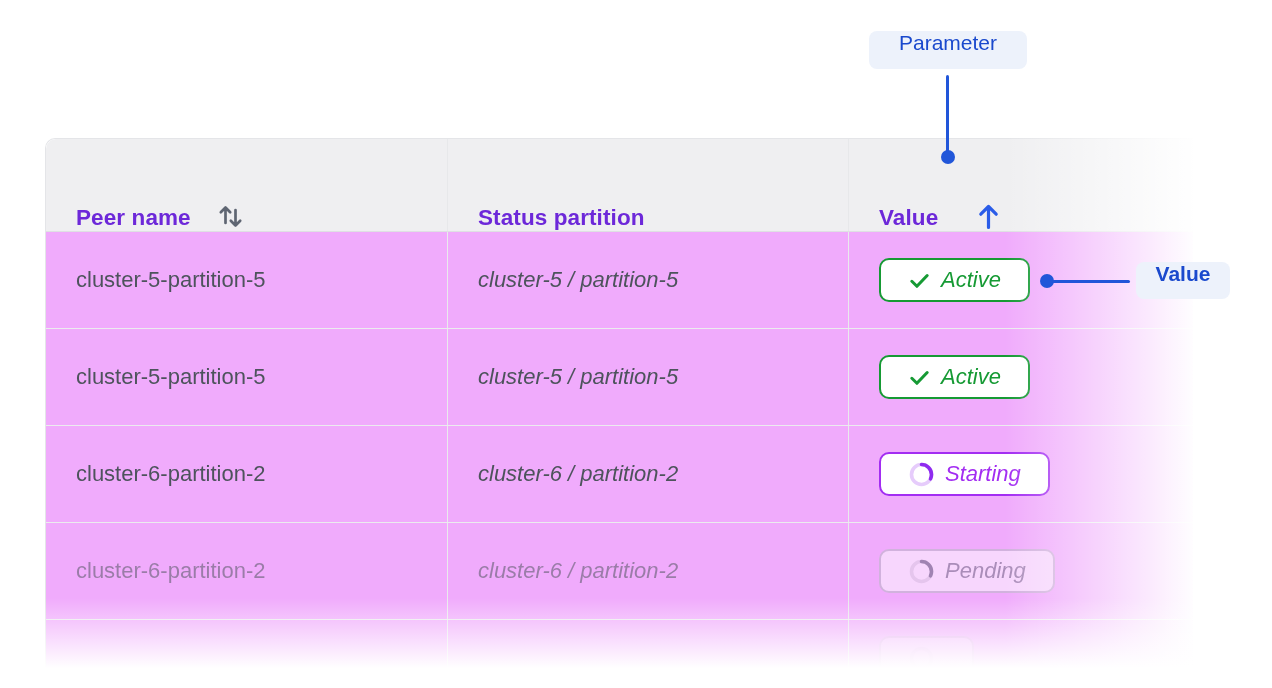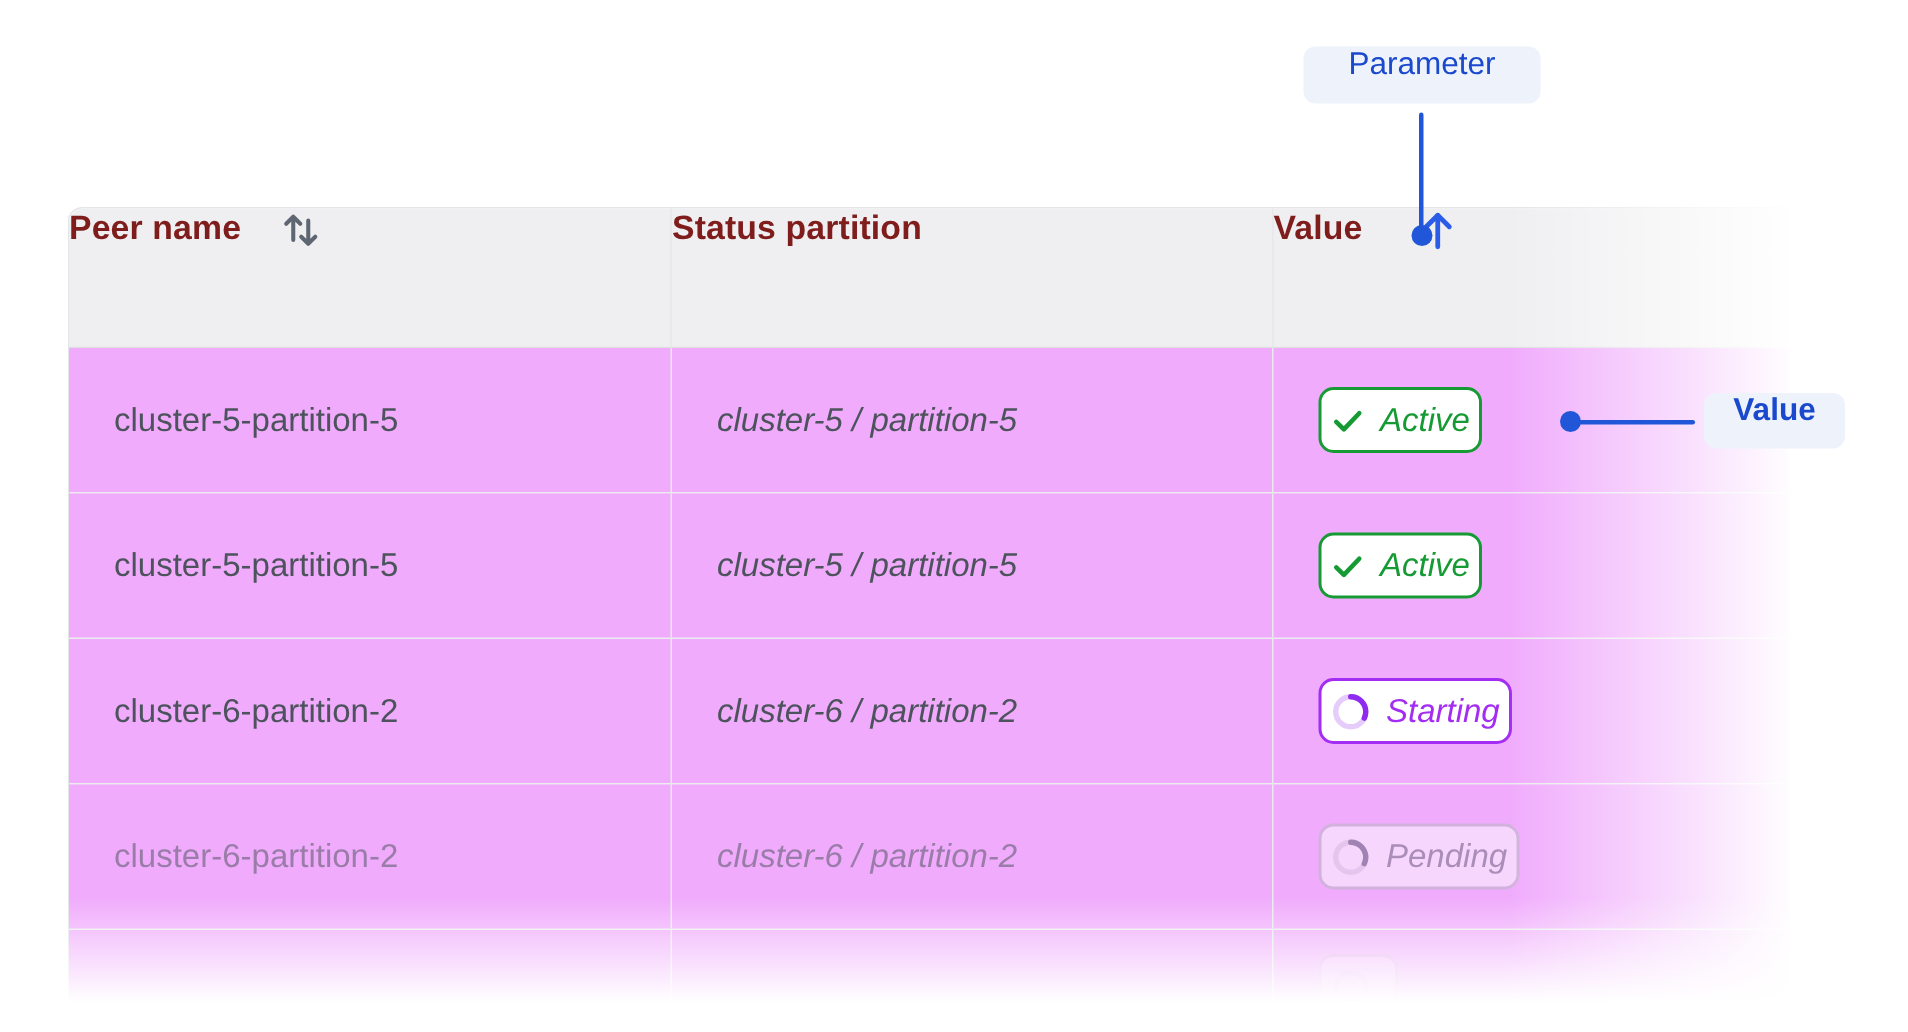--- a/index.html
+++ b/index.html
@@ -16,22 +16,22 @@
     border-top:1.5px solid #e4e5e8;border-left:1.5px solid #e4e5e8;
     border-top-left-radius:10px;
     z-index:1;
   }
   .thead{
     display:grid;grid-template-columns:401px 401px 345px;
     height:92px;background:#efeff1;border-top-left-radius:10px;
     border-bottom:1.5px solid #dfe0e3;
   }
   .th{
-    display:flex;align-items:flex-start;
-    font-size:22.5px;font-weight:700;color:#7f1d1d;letter-spacing:.1px;
+    display:flex;align-items:flex-end;padding-left:30px;
+    font-size:22.5px;font-weight:700;color:#6d28d9;letter-spacing:.1px;
   }
   .th + .th{border-left:1.5px solid #e7e8ea;}
   .th .sort-gap{margin-left:26px;display:flex;align-items:center;}
   .th .asc-gap{margin-left:38px;display:flex;align-items:center;}
 
   .row{
     display:grid;grid-template-columns:401px 401px 345px;
     height:96px;border-bottom:1.5px solid #ebecee;background:#f0abfc;
   }
   .cell{
@@ -39,21 +39,21 @@
     font-size:22px;color:#4d535c;
   }
   .cell + .cell{border-left:1.5px solid #e9eaec;font-style:italic;}
   .row-faded .cell-inner{opacity:.52;}
   .row-ghost{border-bottom:none;height:76px;}
   .row-ghost .cell-inner{opacity:.22;}
 
   
   .badge{
     display:inline-flex;align-items:center;gap:10px;
-    height:44px;padding:0 6px;border-radius:10px;border:2px solid;
+    height:44px;padding:0 27px;border-radius:10px;border:2px solid;
     font-size:22px;font-weight:500;background:#fff;box-sizing:border-box;
   }
   .badge-active{border-color:#169a34;color:#169a34;}
   .badge-starting{border-color:#a32df2;color:#a32df2;}
   .badge-pending{border-color:#b6bac1;color:#6b727d;}
 
   
   .pill{
     position:absolute;display:flex;align-items:flex-start;justify-content:center;
     background:#edf2fb;color:#1a49cd;border-radius:8px;

